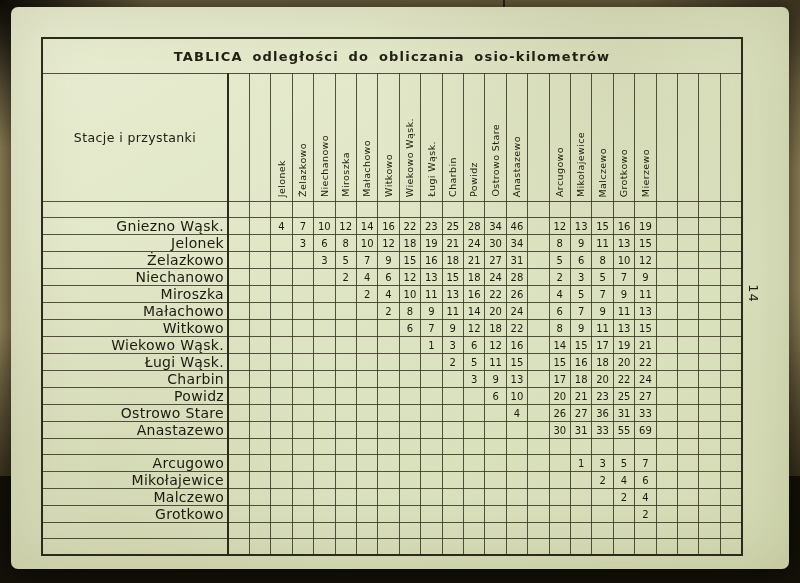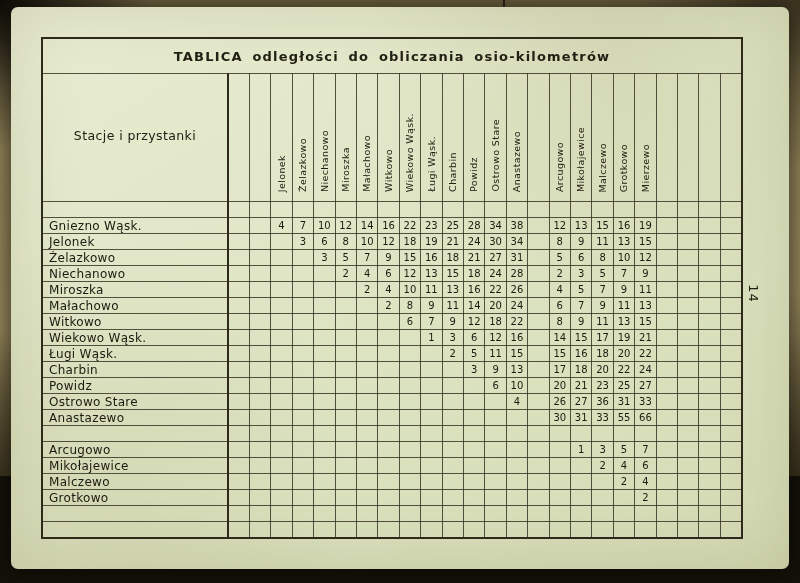--- a/index.html
+++ b/index.html
@@ -16,24 +16,24 @@
       radial-gradient(circle at 78% 10%, rgba(150,140,90,.14), rgba(150,140,90,0) 32%),
       radial-gradient(circle at 12% 85%, rgba(150,140,90,.12), rgba(150,140,90,0) 30%),
       linear-gradient(150deg,#e9edd3 0%, #dde4c2 52%, #d3dab3 100%);
     box-shadow:0 0 22px rgba(0,0,0,.65), inset 0 0 70px rgba(115,105,60,.20);}
   table.tbl{position:absolute;left:30px;top:30px;width:702px;border-collapse:collapse;table-layout:fixed;color:#232014;}
   table.tbl, table.tbl td{border:1px solid rgba(58,53,37,.85);}
   table.tbl{border:2px solid #2e2a1b;}
   td{padding:0;overflow:hidden;}
   .title-row td{height:34px;text-align:center;font-size:13px;font-weight:bold;letter-spacing:1.2px;word-spacing:4px;border-bottom:2px solid #2e2a1b;}
   .header-row{height:128px;}
-  .header-row td{vertical-align:bottom;text-align:center;padding-bottom:5px;border-bottom:2px solid #2e2a1b;}
+  .header-row td{vertical-align:bottom;text-align:center;border-bottom:2px solid #2e2a1b;}
   .label-head{vertical-align:middle !important;text-align:center !important;font-size:12.5px;letter-spacing:.4px;}
   .vtext{display:inline-block;writing-mode:vertical-rl;transform:rotate(180deg);font-size:9.5px;letter-spacing:.4px;white-space:nowrap;line-height:1;}
-  .lcell{font-size:12px;text-align:left;padding:0 3px 0 6px;letter-spacing:.3px;white-space:nowrap;border-right:2px solid #2e2a1b !important;color:#1d1a10;}
+  .lcell{font-size:14px;text-align:right;padding:0 3px 0 6px;letter-spacing:.3px;white-space:nowrap;border-right:2px solid #2e2a1b !important;color:#1d1a10;}
   .label-head{border-right:2px solid #2e2a1b !important;}
   .dcell{font-size:10px;text-align:center;vertical-align:middle;color:#1d1a10;}
   #grid tr{height:16px;}
   .pagenum{position:absolute;left:744px;top:286px;font-size:13px;letter-spacing:1px;color:#1f1c10;transform:rotate(90deg);transform-origin:center;}
   .scan-mark{position:absolute;left:503px;top:0;width:2px;height:7px;background:#2a2516;}
 </style>
 </head>
 <body>
 
 <div class="photo">
@@ -135,21 +135,21 @@
             <td class="dcell">7</td>
             <td class="dcell">10</td>
             <td class="dcell">12</td>
             <td class="dcell">14</td>
             <td class="dcell">16</td>
             <td class="dcell">22</td>
             <td class="dcell">23</td>
             <td class="dcell">25</td>
             <td class="dcell">28</td>
             <td class="dcell">34</td>
-            <td class="dcell">38</td>
+            <td class="dcell">46</td>
             <td class="dcell"></td>
             <td class="dcell">12</td>
             <td class="dcell">13</td>
             <td class="dcell">15</td>
             <td class="dcell">16</td>
             <td class="dcell">19</td>
             <td class="dcell"></td>
             <td class="dcell"></td>
             <td class="dcell"></td>
             <td class="dcell"></td>
@@ -465,21 +465,21 @@
             <td class="dcell"></td>
             <td class="dcell"></td>
             <td class="dcell"></td>
             <td class="dcell"></td>
             <td class="dcell"></td>
             <td class="dcell"></td>
             <td class="dcell">30</td>
             <td class="dcell">31</td>
             <td class="dcell">33</td>
             <td class="dcell">55</td>
-            <td class="dcell">66</td>
+            <td class="dcell">69</td>
             <td class="dcell"></td>
             <td class="dcell"></td>
             <td class="dcell"></td>
             <td class="dcell"></td>
           </tr>
           <tr>
             <td class="lcell"></td>
             <td class="dcell"></td>
             <td class="dcell"></td>
             <td class="dcell"></td>

